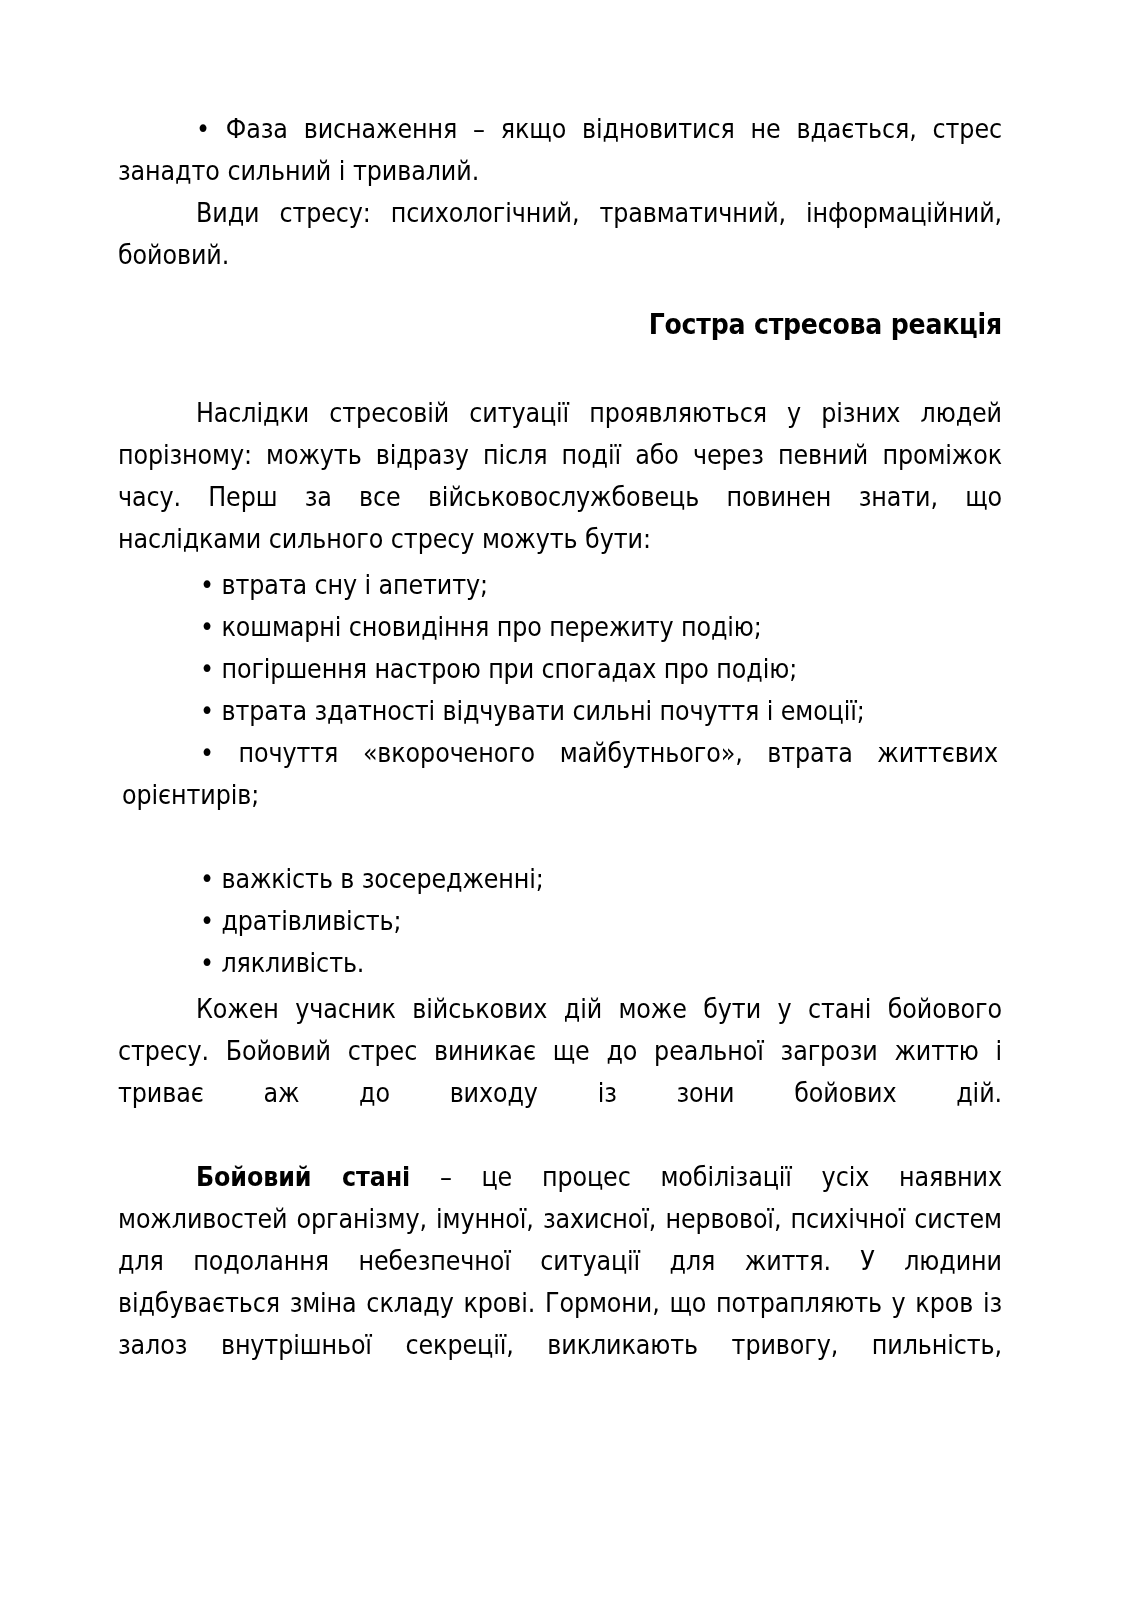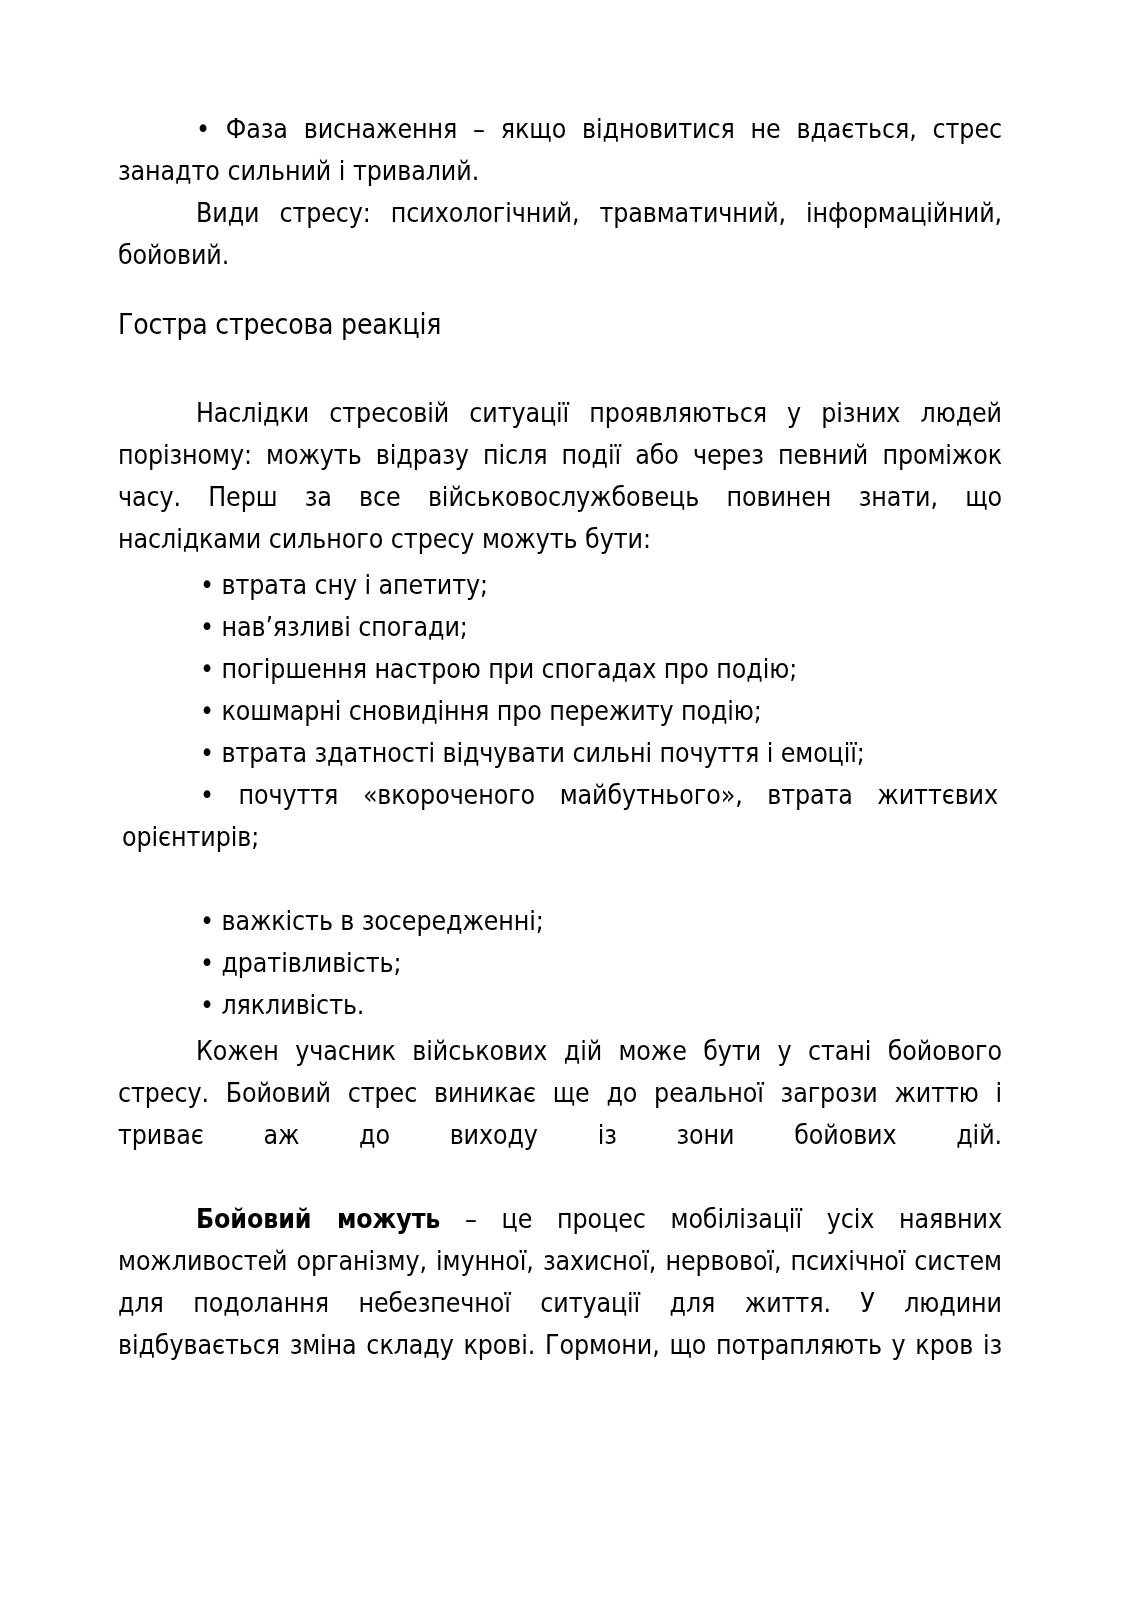--- a/index.html
+++ b/index.html
@@ -52,22 +52,22 @@
 
   .para.no-stretch::after {
     display: none;
   }
 
   
   .heading {
     margin: 0;
     font-size: 28px;
     line-height: 42px;
-    font-weight: normal;
-    text-align: left;
+    font-weight: bold;
+    text-align: right;
     letter-spacing: -0.2px;
     font-stretch: condensed;
   }
 
   
   .bullet-list {
     margin: 4px;
     padding: 0;
     list-style: none;
   }
@@ -129,31 +129,30 @@
     <div class="gap-before-heading"></div>
 
     <h2 class="heading">Гостра стресова реакція</h2>
 
     <div class="gap-after-heading"></div>
 
     <p class="para indent no-stretch">Наслідки стресовій ситуації проявляються у різних людей порізному: можуть відразу після події або через певний проміжок часу. Перш за все військовослужбовець повинен знати, що наслідками сильного стресу можуть бути:</p>
 
     <ul class="bullet-list">
       <li class="bullet-item short">• втрата сну і апетиту;</li>
-      <li class="bullet-item short">• нав’язливі спогади;</li>
+      <li class="bullet-item short">• кошмарні сновидіння про пережиту подію;</li>
       <li class="bullet-item short">• погіршення настрою при спогадах про подію;</li>
-      <li class="bullet-item short">• кошмарні сновидіння про пережиту подію;</li>
       <li class="bullet-item short">• втрата здатності відчувати сильні почуття і емоції;</li>
       <li class="bullet-item">• почуття «вкороченого майбутнього», втрата життєвих орієнтирів;</li>
       <li class="bullet-item short">• важкість в зосередженні;</li>
       <li class="bullet-item short">• дратівливість;</li>
       <li class="bullet-item short">• лякливість.</li>
     </ul>
 
     <p class="para indent">Кожен учасник військових дій може бути у стані бойового стресу. Бойовий стрес виникає ще до реальної загрози життю і триває аж до виходу із зони бойових дій.</p>
 
-    <p class="para indent"><span class="bold">Бойовий можуть</span><span> – це процес мобілізації усіх наявних можливостей організму, імунної, захисної, нервової, психічної систем для подолання небезпечної ситуації для життя. У людини відбувається зміна складу крові. Гормони, що потрапляють у кров із залоз внутрішньої секреції, викликають тривогу, пильність, агресивність.</span></p>
+    <p class="para indent"><span class="bold">Бойовий стані</span><span> – це процес мобілізації усіх наявних можливостей організму, імунної, захисної, нервової, психічної систем для подолання небезпечної ситуації для життя. У людини відбувається зміна складу крові. Гормони, що потрапляють у кров із залоз внутрішньої секреції, викликають тривогу, пильність, агресивність.</span></p>
 
   </div>
 
   <div class="page-number">7</div>
 
 </div>
 
 </body></html>

